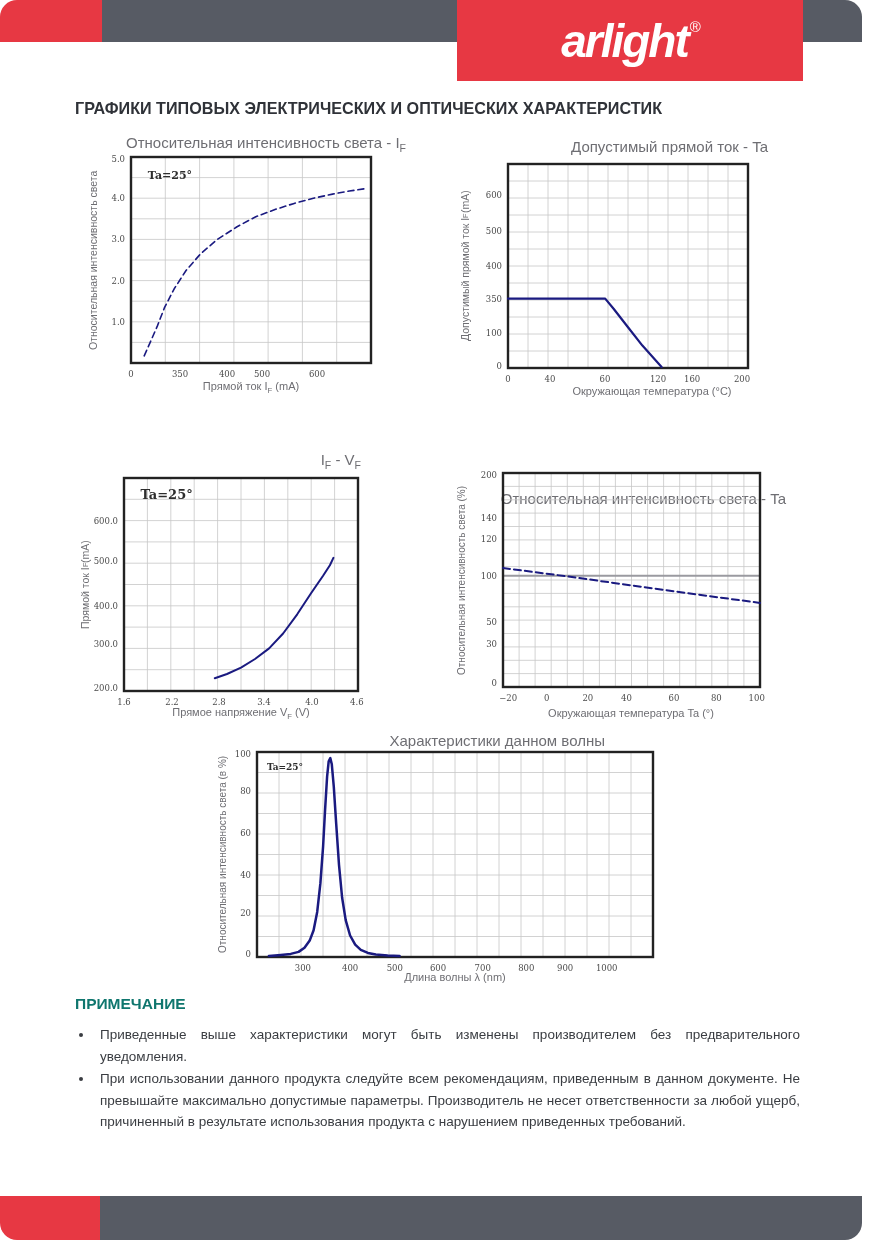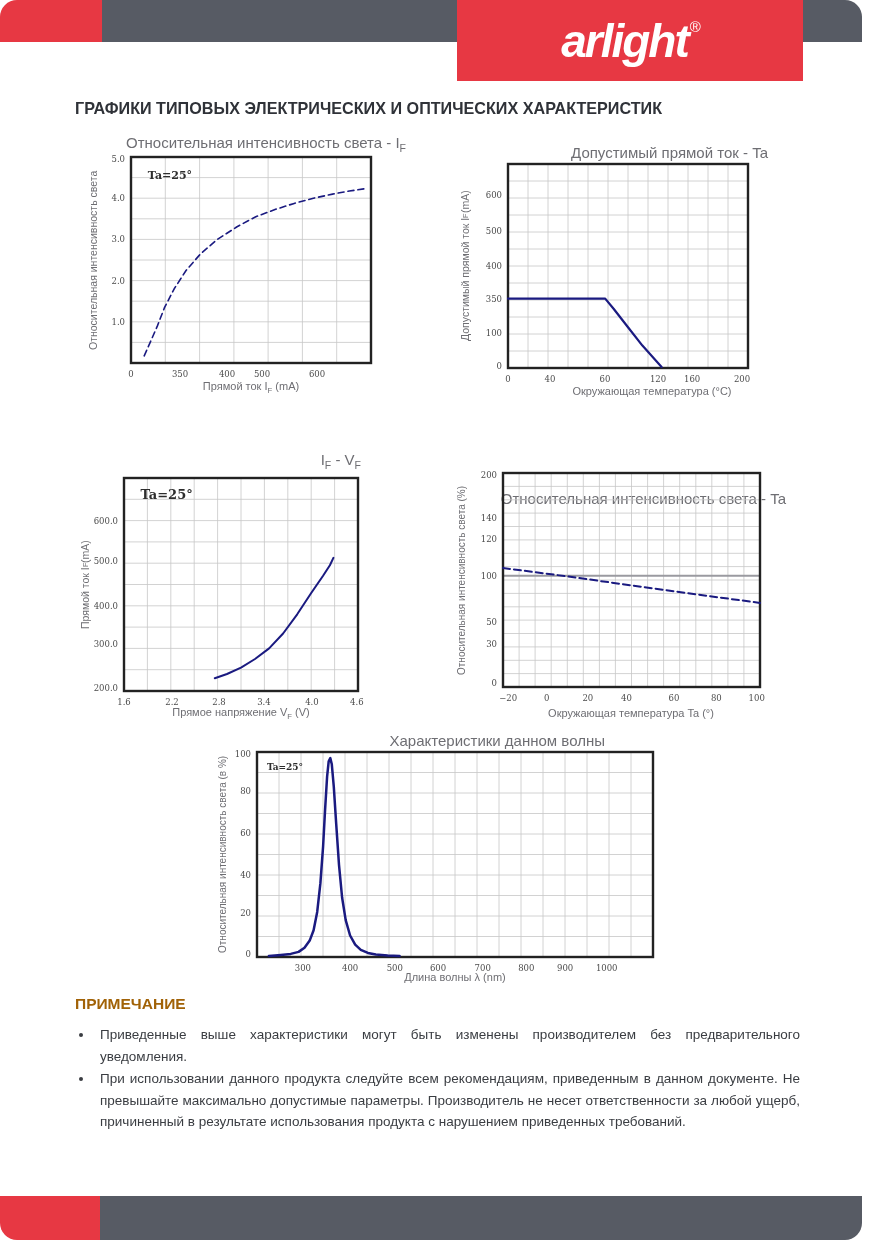--- a/index.html
+++ b/index.html
@@ -11,38 +11,38 @@
   .logo-box{position:absolute;left:457px;top:0;width:346px;height:81px;background:#e73843;
             display:flex;align-items:center;justify-content:center;}
   .logo-text{color:#fff;font-style:italic;font-weight:bold;font-size:46px;letter-spacing:-2px;
              font-family:"Liberation Sans",sans-serif;}
   .logo-reg{color:#fff;font-size:15px;vertical-align:top;position:relative;top:-14px;left:2px;}
   .sq-bl{position:absolute;left:0;top:1196px;width:100px;height:44px;background:#e73843;}
   .bar-bottom{position:absolute;left:100px;top:1196px;width:774px;height:44px;background:#575b64;}
   
   #page-title{position:absolute;left:75px;top:99px;margin:0;font-size:17px;font-weight:bold;
               color:#2f3238;white-space:nowrap;transform:scaleX(.95);transform-origin:left;}
-  #note-heading{position:absolute;left:75px;top:995px;margin:0;font-size:15.5px;font-weight:bold;color:#a16207;}
+  #note-heading{position:absolute;left:75px;top:995px;margin:0;font-size:15.5px;font-weight:bold;color:#0f766e;}
   .note-list{position:absolute;left:75px;top:1024px;width:729px;margin:0;padding:0;list-style:none;}
   .note-list li{position:relative;padding-left:25px;margin:0 4px 1px 0;}
   .note-list .dot{position:absolute;left:4px;top:9px;width:4px;height:4px;border-radius:50%;background:#3a3d42;}
   .note-list .bt{display:block;font-size:13.5px;line-height:21.5px;text-align:justify;color:#3a3d42;}
   
   .ct{position:absolute;text-align:right;font-size:15px;color:#6e6e73;}
   .cx{position:absolute;text-align:center;font-size:11px;color:#6e6e73;}
   .cy{position:absolute;writing-mode:vertical-rl;transform:rotate(180deg);display:flex;
       align-items:center;justify-content:center;font-size:10.5px;color:#6e6e73;}
   .c-plot{position:absolute;}
   .tick{font-family:"DejaVu Serif",serif;font-size:8.5px;fill:#4c4c4c;}
   .ann{font-family:"DejaVu Serif",serif;fill:#2d2d2d;font-weight:bold;}
   sub{font-size:70%;}
   
   #t0{left:96px;top:134px;width:310px;}   #p0{left:131px;top:157px;width:240px;height:206px;}
   #x0{left:131px;top:380px;width:240px;}  #y0{left:86px;top:157px;height:206px;width:14px;}
-  #t1{left:488px;top:144px;width:280px;}  #p1{left:508px;top:164px;width:240px;height:204px;}
+  #t1{left:488px;top:138px;width:280px;}  #p1{left:508px;top:164px;width:240px;height:204px;}
   #x1{left:522px;top:385px;width:260px;}  #y1{left:458px;top:164px;height:204px;width:14px;}
   #t2{left:121px;top:451px;width:240px;}  #p2{left:124px;top:478px;width:234px;height:213px;}
   #x2{left:111px;top:706px;width:260px;}  #y2{left:78px;top:478px;height:213px;width:14px;}
   #t3{left:476px;top:446px;width:310px;margin-top:44px;}  #p3{left:503px;top:473px;width:257px;height:214px;}
   #x3{left:491px;top:707px;width:280px;}  #y3{left:454px;top:473px;height:214px;width:14px;font-size:10px;}
   #t4{left:305px;top:732px;width:300px;}  #p4{left:257px;top:752px;width:396px;height:205px;}
   #x4{left:325px;top:971px;width:260px;}  #y4{left:215px;top:752px;height:205px;width:14px;font-size:10px;}
 </style>
 </head>
 <body>

